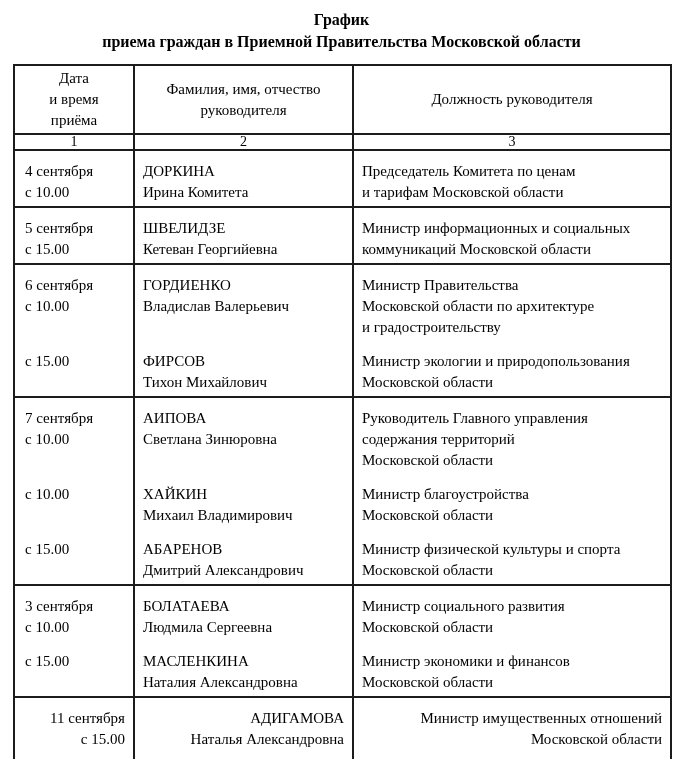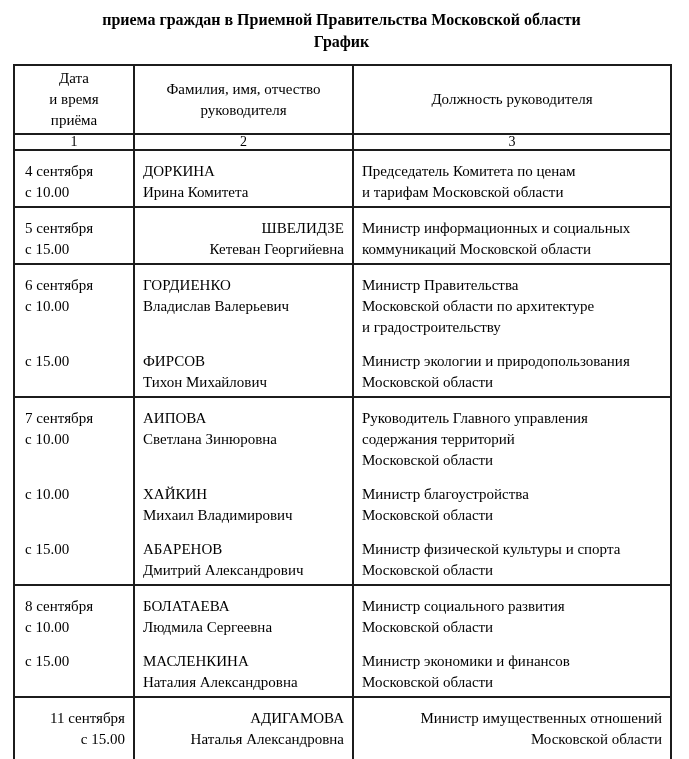--- a/index.html
+++ b/index.html
@@ -67,22 +67,22 @@
     line-height: 21px;
     white-space: nowrap;
   }
 </style>
 </head>
 <body>
 
 <div class="page">
 
   <div class="title">
+    <div>График</div>
     <div>приема граждан в Приемной Правительства Московской области</div>
-    <div>График</div>
   </div>
 
   <table class="schedule">
     <colgroup>
       <col class="c1">
       <col class="c2">
       <col class="c3">
     </colgroup>
     <thead>
       <tr class="head-row">
@@ -127,21 +127,21 @@
           </td>
         </tr>
         <tr>
           <td class="cell cell-time">
             <div class="entry" style="min-height: 42px;">
               <div class="line">5 сентября</div>
               <div class="line">с 15.00</div>
             </div>
           </td>
           <td class="cell cell-name">
-            <div class="entry" style="min-height: 42px; text-align: right;">
+            <div class="entry" style="min-height: 42px;">
               <div class="line">ШВЕЛИДЗЕ</div>
               <div class="line">Кетеван Георгийевна</div>
             </div>
           </td>
           <td class="cell cell-position">
             <div class="entry" style="min-height: 42px;">
               <div class="line">Министр информационных и социальных</div>
               <div class="line">коммуникаций Московской области</div>
             </div>
           </td>
@@ -217,21 +217,21 @@
             </div>
             <div class="entry" style="min-height: 42px;">
               <div class="line">Министр физической культуры и спорта</div>
               <div class="line">Московской области</div>
             </div>
           </td>
         </tr>
         <tr>
           <td class="cell cell-time">
             <div class="entry" style="min-height: 42px;">
-              <div class="line">8 сентября</div>
+              <div class="line">3 сентября</div>
               <div class="line">с 10.00</div>
             </div>
             <div class="entry" style="min-height: 42px;">
               <div class="line">с 15.00</div>
             </div>
           </td>
           <td class="cell cell-name">
             <div class="entry" style="min-height: 42px;">
               <div class="line">БОЛАТАЕВА</div>
               <div class="line">Людмила Сергеевна</div>

